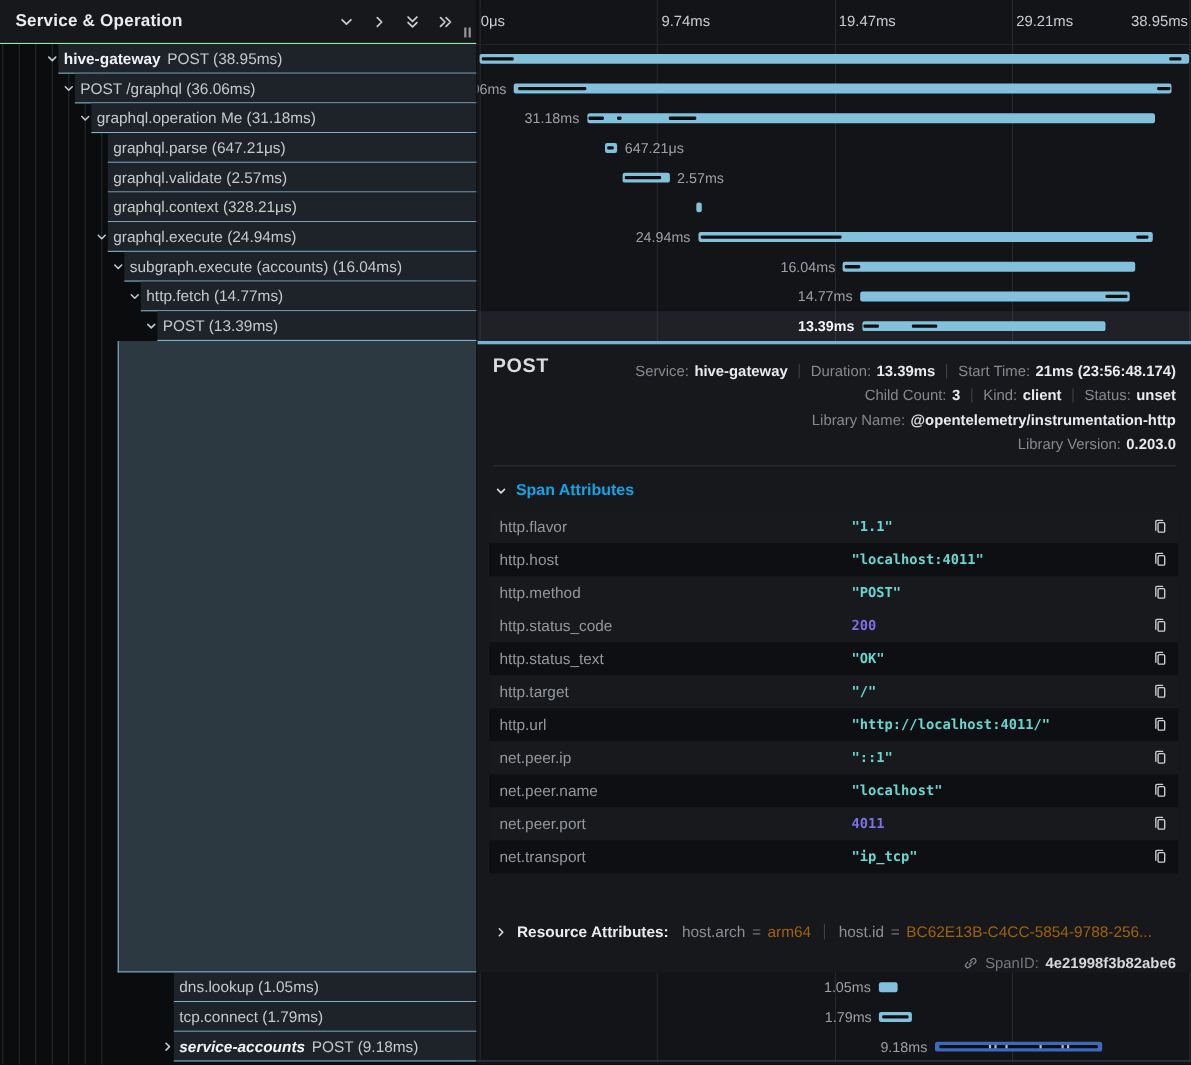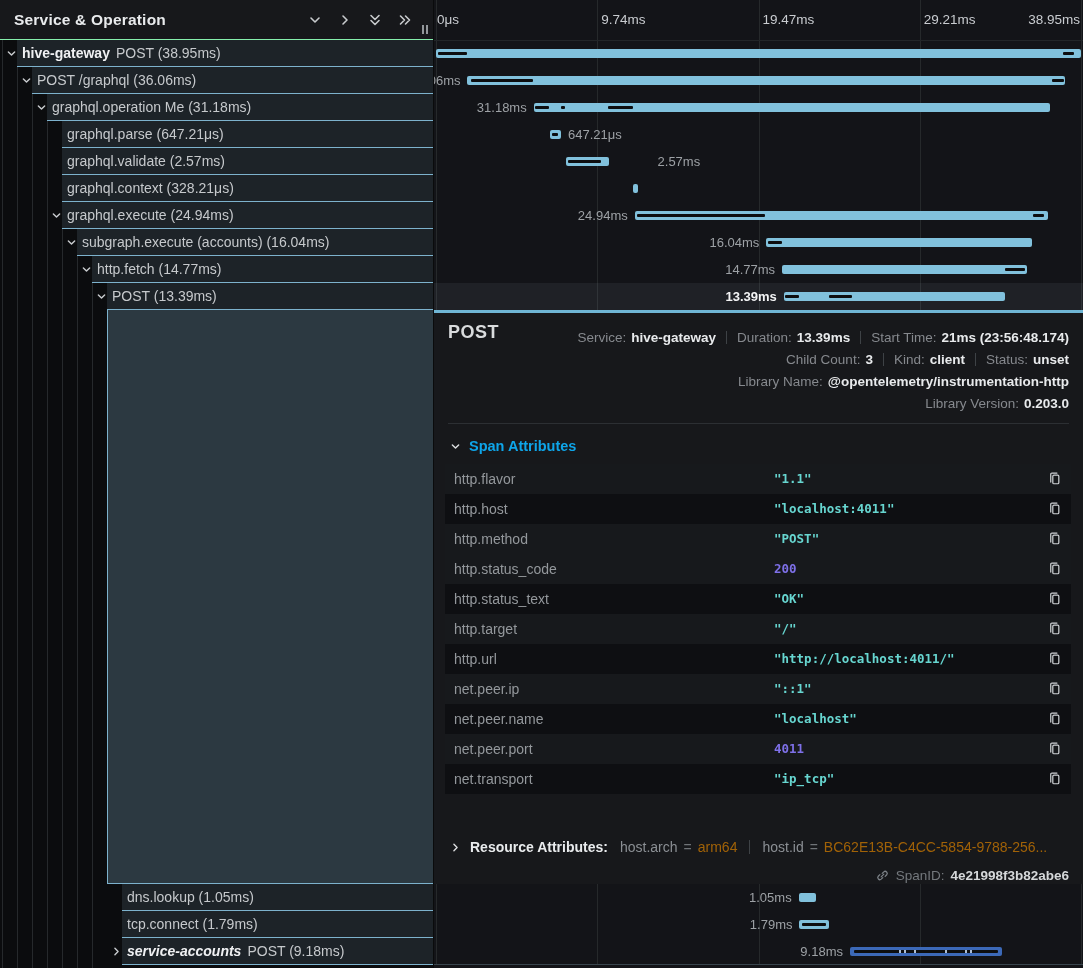--- a/index.html
+++ b/index.html
@@ -6,21 +6,21 @@
   #app{position:relative;width:1083px;height:968px;overflow:hidden;background:#0b0c0e;
        font-family:"Liberation Sans","DejaVu Sans",sans-serif;color:#c9ccce;}
   
   #left-header{position:absolute;left:0;top:0;width:434px;height:40px;background:#17181b;
     border-bottom:1px solid #86efac;box-sizing:border-box;}
   #left-title{position:absolute;left:14px;top:0;line-height:40px;font-size:15.5px;font-weight:700;color:#e9ebed;letter-spacing:.2px;}
   .tool-ic{position:absolute;top:13px;width:14px;height:14px;cursor:pointer;}
   #tree{position:absolute;left:0;top:40px;width:434px;height:928px;}
   .guide{position:absolute;top:0;bottom:0;width:1px;background:#26292c;}
   .trow{position:absolute;height:27px;box-sizing:border-box;background:#1d2328;
-    border-bottom:1px solid #7db2cd;font-size:14px;line-height:26px;white-space:nowrap;overflow:visible;cursor:pointer;}
+    border-bottom:1px solid #7db2cd;font-size:14px;line-height:26px;white-space:nowrap;overflow:visible;cursor:pointer;margin-left:36px;}
   .trow .txt{padding-left:5px;display:inline-block;overflow:hidden;max-width:100%;}
   .svc{font-weight:700;color:#f0f1f3;margin-right:6px;}
   .svc.it{font-style:italic;}
   .opn{color:#c6c9cc;}
   .chev{position:absolute;left:-11px;top:8px;width:11px;height:11px;}
   #expanded-area{position:absolute;left:107px;top:270px;width:327px;height:574px;background:#2c3941;
     border-left:1px solid #7db2cd;border-bottom:1px solid #7db2cd;box-sizing:border-box;}
   
   #splitter{position:absolute;left:433px;top:0;width:1px;height:968px;background:#0a0b0c;}
   #grip{position:absolute;left:421px;top:25px;width:10px;height:10px;cursor:col-resize;}
@@ -201,21 +201,21 @@
         <div class="tlrow" style="top: 121px;">
           <div class="bar" style="left: 116.262px; width: 10.7176px; background: rgb(129, 193, 220);">
             <div class="cut" style="left: 1.65597px; width: 6.29268px;"></div>
           </div>
           <span class="blabel" style="left: 133.979px;">647.21μs</span>
         </div>
         <div class="tlrow" style="top: 148px;">
           <div class="bar" style="left: 131.994px; width: 42.5584px; background: rgb(129, 193, 220);">
             <div class="cut" style="left: 2.15276px; width: 32.6226px;"></div>
           </div>
-          <span class="blabel" style="left: 181.552px; margin-left: 42px;">2.57ms</span>
+          <span class="blabel" style="left: 181.552px;">2.57ms</span>
         </div>
         <div class="tlrow" style="top: 175px;">
           <div class="bar" style="left: 199.06px; width: 5.43506px; background: rgb(129, 193, 220);"></div>
           <span class="blabel" style="left: 228px; margin-top: 45px;">328.21μs</span>
         </div>
         <div class="tlrow" style="top: 202px;">
           <div class="bar" style="left: 200.716px; width: 412.999px; background: rgb(129, 193, 220);">
             <div class="cut" style="left: 2.48395px; width: 127.51px;"></div>
             <div class="cut" style="left: 398.261px; width: 10.7638px;"></div>
           </div>

